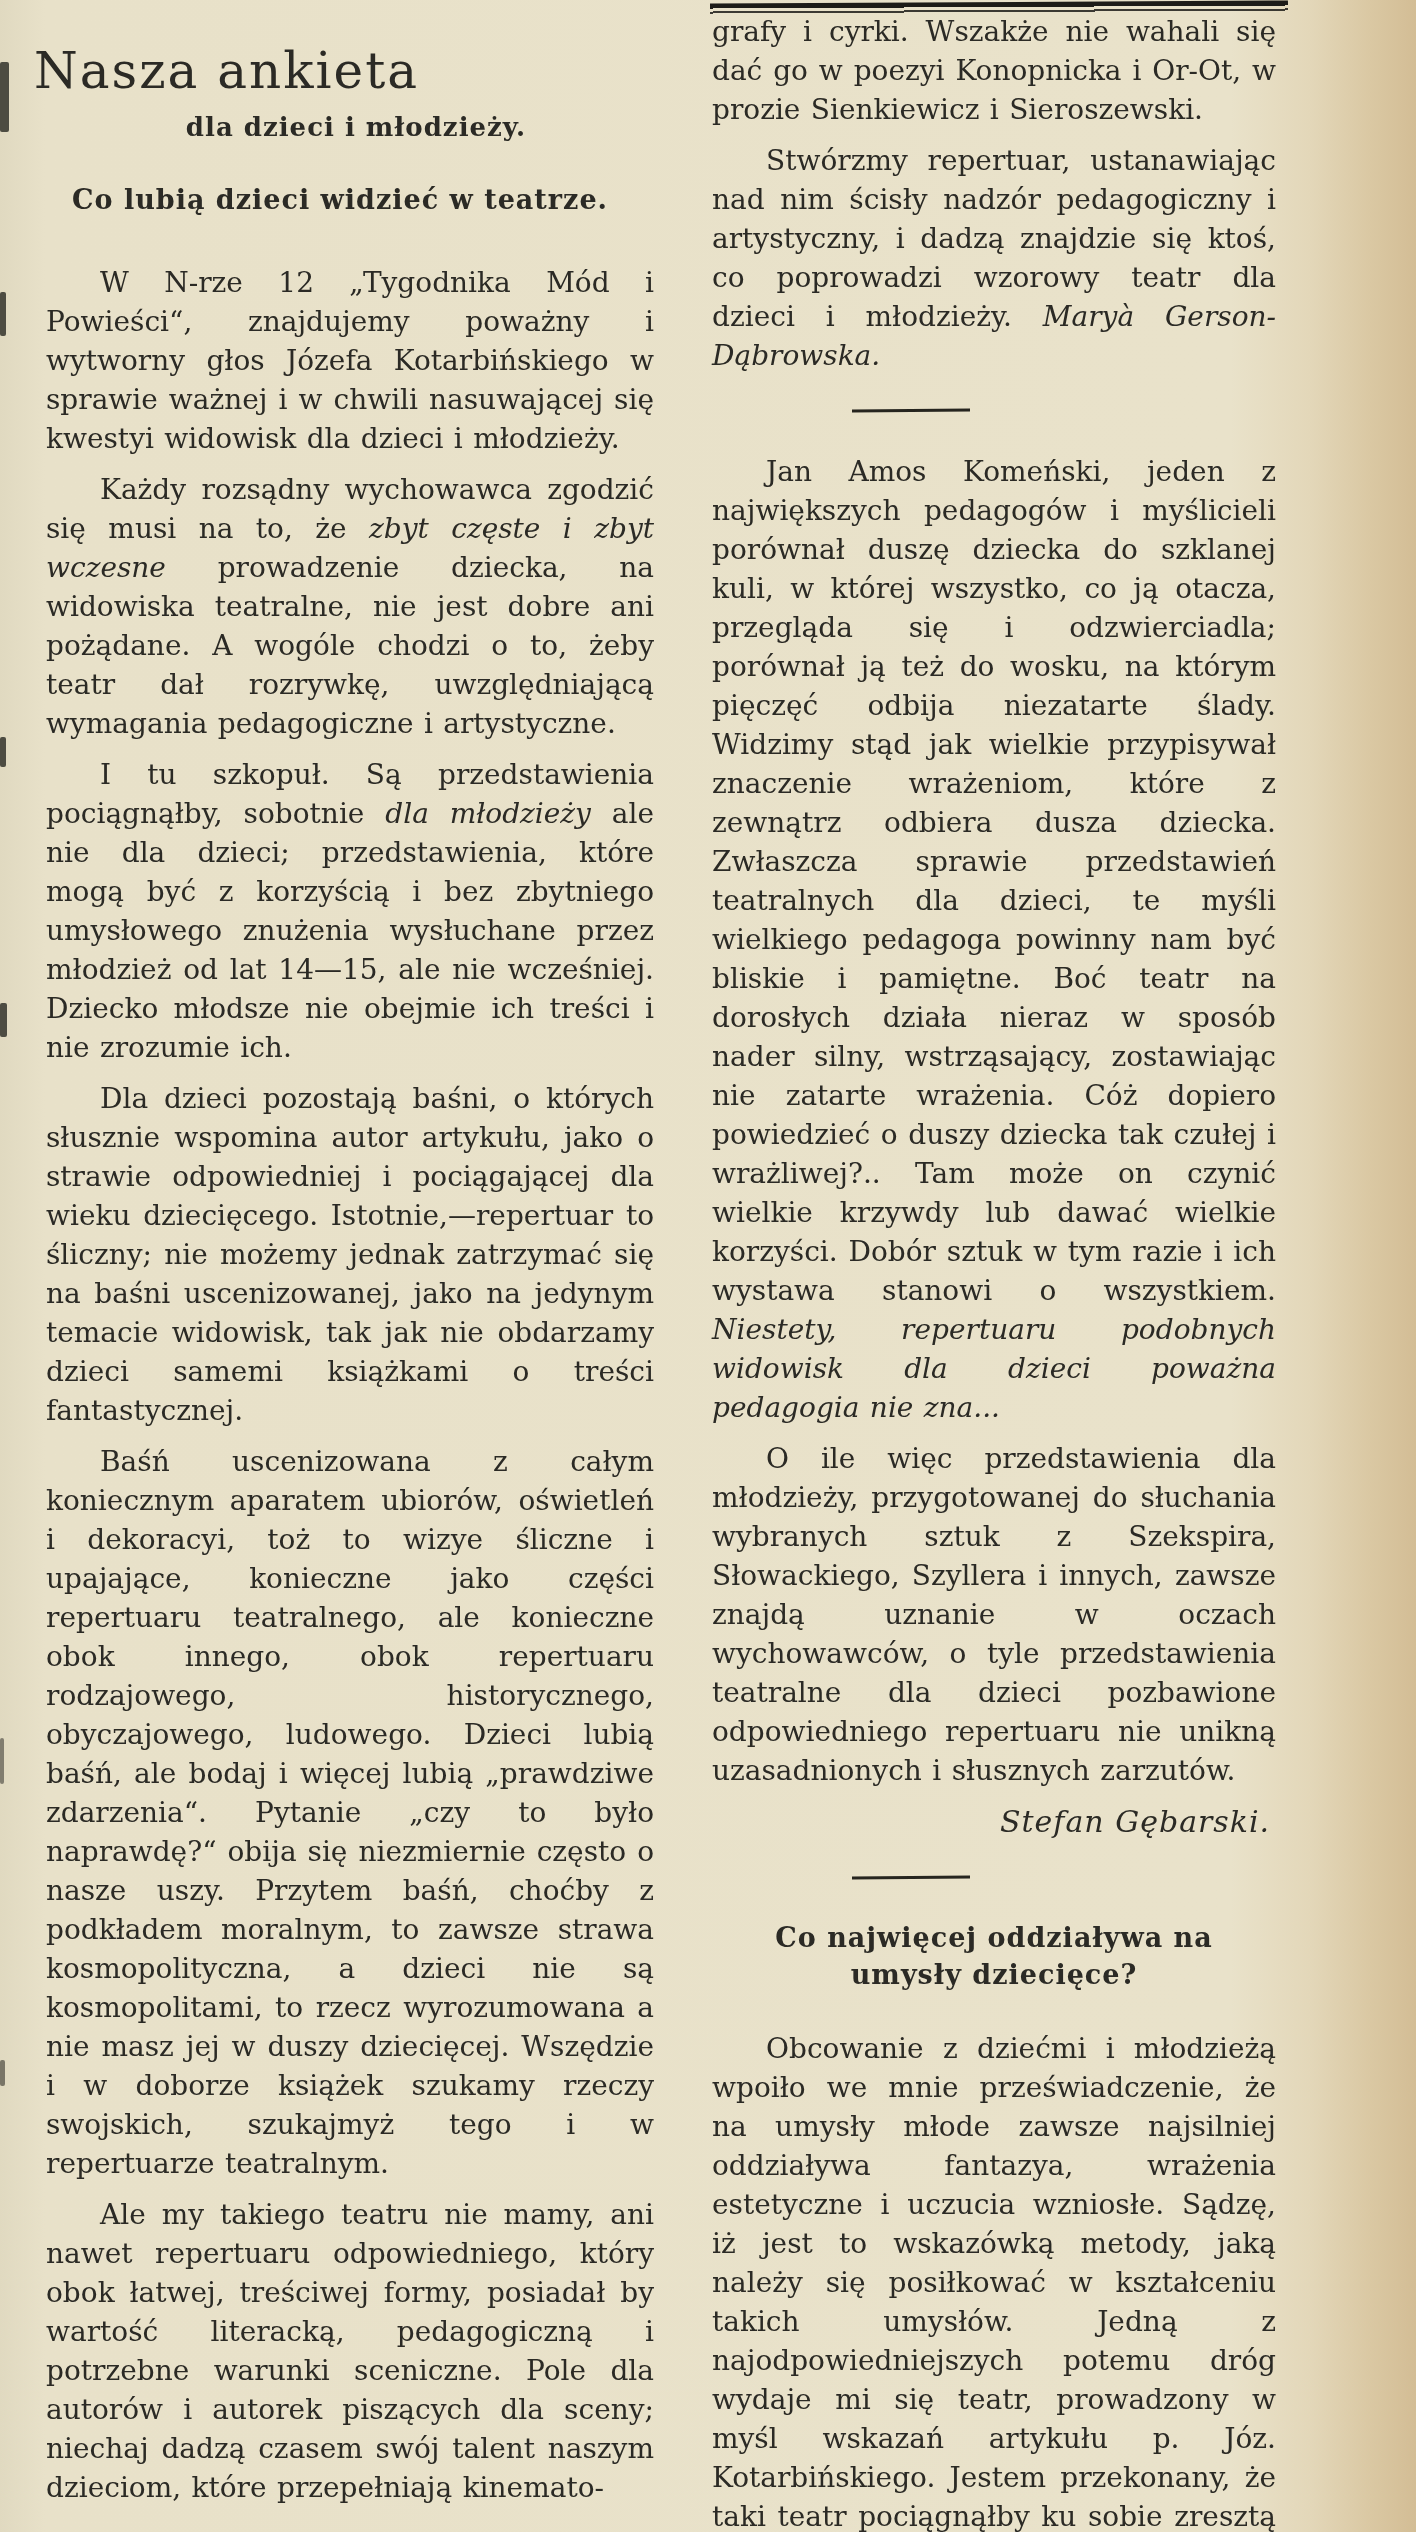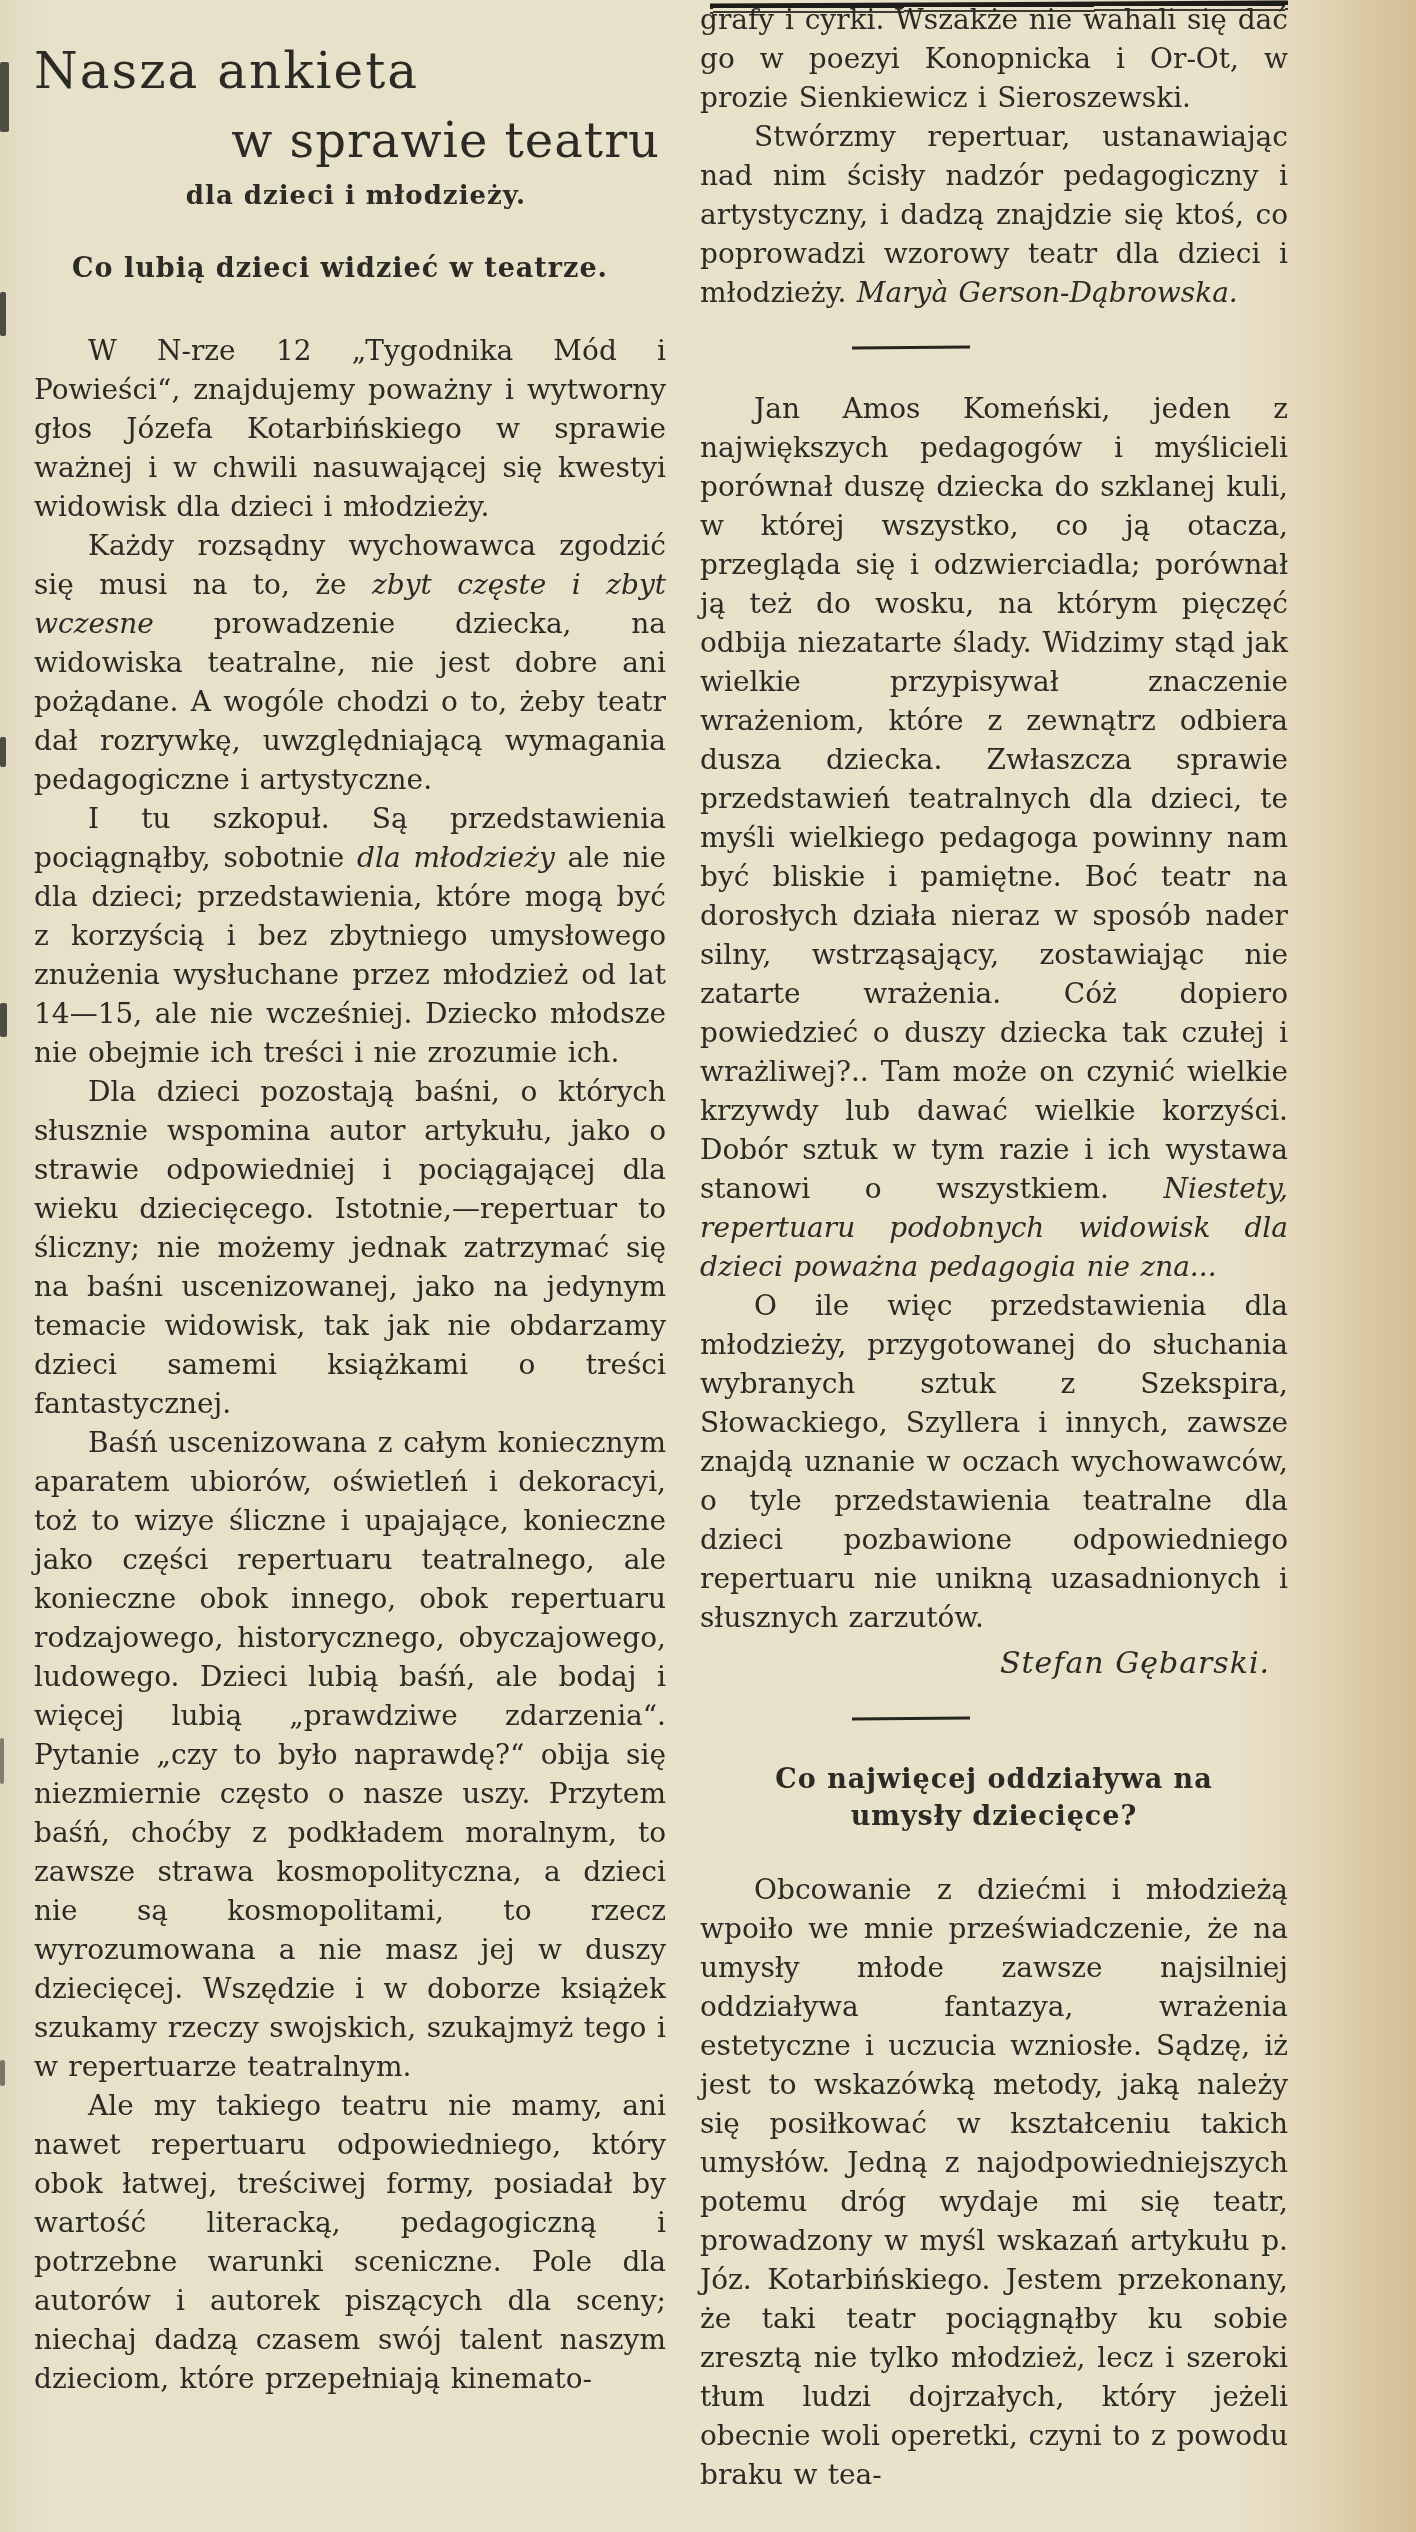--- a/index.html
+++ b/index.html
@@ -29,21 +29,21 @@
   .col-right{left:700px;top:0px;width:588px;}
 
   .title1{font-size:50px;font-weight:normal;margin:0;letter-spacing:2px;}
   .title2{font-size:48px;font-weight:normal;margin:12px 0 0;text-align:right;padding-right:6px;letter-spacing:1px;}
   .subtitle{font-size:26px;font-weight:bold;margin-top:12px;text-align:right;padding-right:140px;letter-spacing:1px;}
   .heading{font-size:27px;font-weight:bold;margin:0;letter-spacing:1px;}
   .heading-left{text-align:center;margin-top:42px;margin-bottom:48px;padding-right:20px;}
   .heading-center{text-align:center;margin:0 0 36px;}
   .heading-narrow{padding:0 48px;line-height:37px;}
 
-  p.body{font-size:28px;line-height:39px;text-align:justify;margin:0;word-spacing:1.5px;}
+  p.body{font-size:28px;line-height:39px;text-align:justify;margin:12px;word-spacing:1.5px;}
   p.indent{text-indent:54px;}
   p.cont{text-indent:0;}
   .first-right{margin-top:52px;}
   em{font-style:italic;}
 
   .separator{
     width:118px;height:0;border:0;border-top:3px solid #26251f;
     margin:34px 0 40px 152px;transform:rotate(-0.4deg);
   }
   .signature-block{
@@ -59,21 +59,20 @@
   <div class="top-rule"></div>
   <div class="speck s1"></div>
   <div class="speck s2"></div>
   <div class="speck s3"></div>
   <div class="speck s4"></div>
   <div class="speck s5"></div>
   <div class="speck s6"></div>
 
   <div class="col col-left">
     <h1 class="title1">Nasza ankieta</h1>
-    <h1 class="title2">w sprawie teatru</h1>
     <div class="subtitle">dla dzieci i młodzieży.</div>
     <h2 class="heading heading-left">Co lubią dzieci widzieć w teatrze.</h2>
 
     <p class="body indent"><span>W N-rze 12 „Tygodnika Mód i Powieści“, znajdujemy poważny i wytworny głos Józefa Kotarbińskiego w sprawie ważnej i w chwili nasuwającej się kwestyi widowisk dla dzieci i młodzieży.</span></p>
     <p class="body indent"><span>Każdy rozsądny wychowawca zgodzić się musi na to, że </span><em>zbyt częste i zbyt wczesne</em><span> prowadzenie dziecka, na widowiska teatralne, nie jest dobre ani pożądane. A wogóle chodzi o to, żeby teatr dał rozrywkę, uwzględniającą wymagania pedagogiczne i artystyczne.</span></p>
     <p class="body indent"><span>I tu szkopuł. Są przedstawienia pociągnąłby, sobotnie </span><em>dla młodzieży</em><span> ale nie dla dzieci; przedstawienia, które mogą być z korzyścią i bez zbytniego umysłowego znużenia wysłuchane przez młodzież od lat 14—15, ale nie wcześniej. Dziecko młodsze nie obejmie ich treści i nie zrozumie ich.</span></p>
     <p class="body indent"><span>Dla dzieci pozostają baśni, o których słusznie wspomina autor artykułu, jako o strawie odpowiedniej i pociągającej dla wieku dziecięcego. Istotnie,—repertuar to śliczny; nie możemy jednak zatrzymać się na baśni uscenizowanej, jako na jedynym temacie widowisk, tak jak nie obdarzamy dzieci samemi książkami o treści fantastycznej.</span></p>
     <p class="body indent"><span>Baśń uscenizowana z całym koniecznym aparatem ubiorów, oświetleń i dekoracyi, toż to wizye śliczne i upajające, konieczne jako części repertuaru teatralnego, ale konieczne obok innego, obok repertuaru rodzajowego, historycznego, obyczajowego, ludowego. Dzieci lubią baśń, ale bodaj i więcej lubią „prawdziwe zdarzenia“. Pytanie „czy to było naprawdę?“ obija się niezmiernie często o nasze uszy. Przytem baśń, choćby z podkładem moralnym, to zawsze strawa kosmopolityczna, a dzieci nie są kosmopolitami, to rzecz wyrozumowana a nie masz jej w duszy dziecięcej. Wszędzie i w doborze książek szukamy rzeczy swojskich, szukajmyż tego i w repertuarze teatralnym.</span></p>
     <p class="body indent"><span>Ale my takiego teatru nie mamy, ani nawet repertuaru odpowiedniego, który obok łatwej, treściwej formy, posiadał by wartość literacką, pedagogiczną i potrzebne warunki sceniczne. Pole dla autorów i autorek piszących dla sceny; niechaj dadzą czasem swój talent naszym dzieciom, które przepełniają kinemato-</span></p>
   </div>

